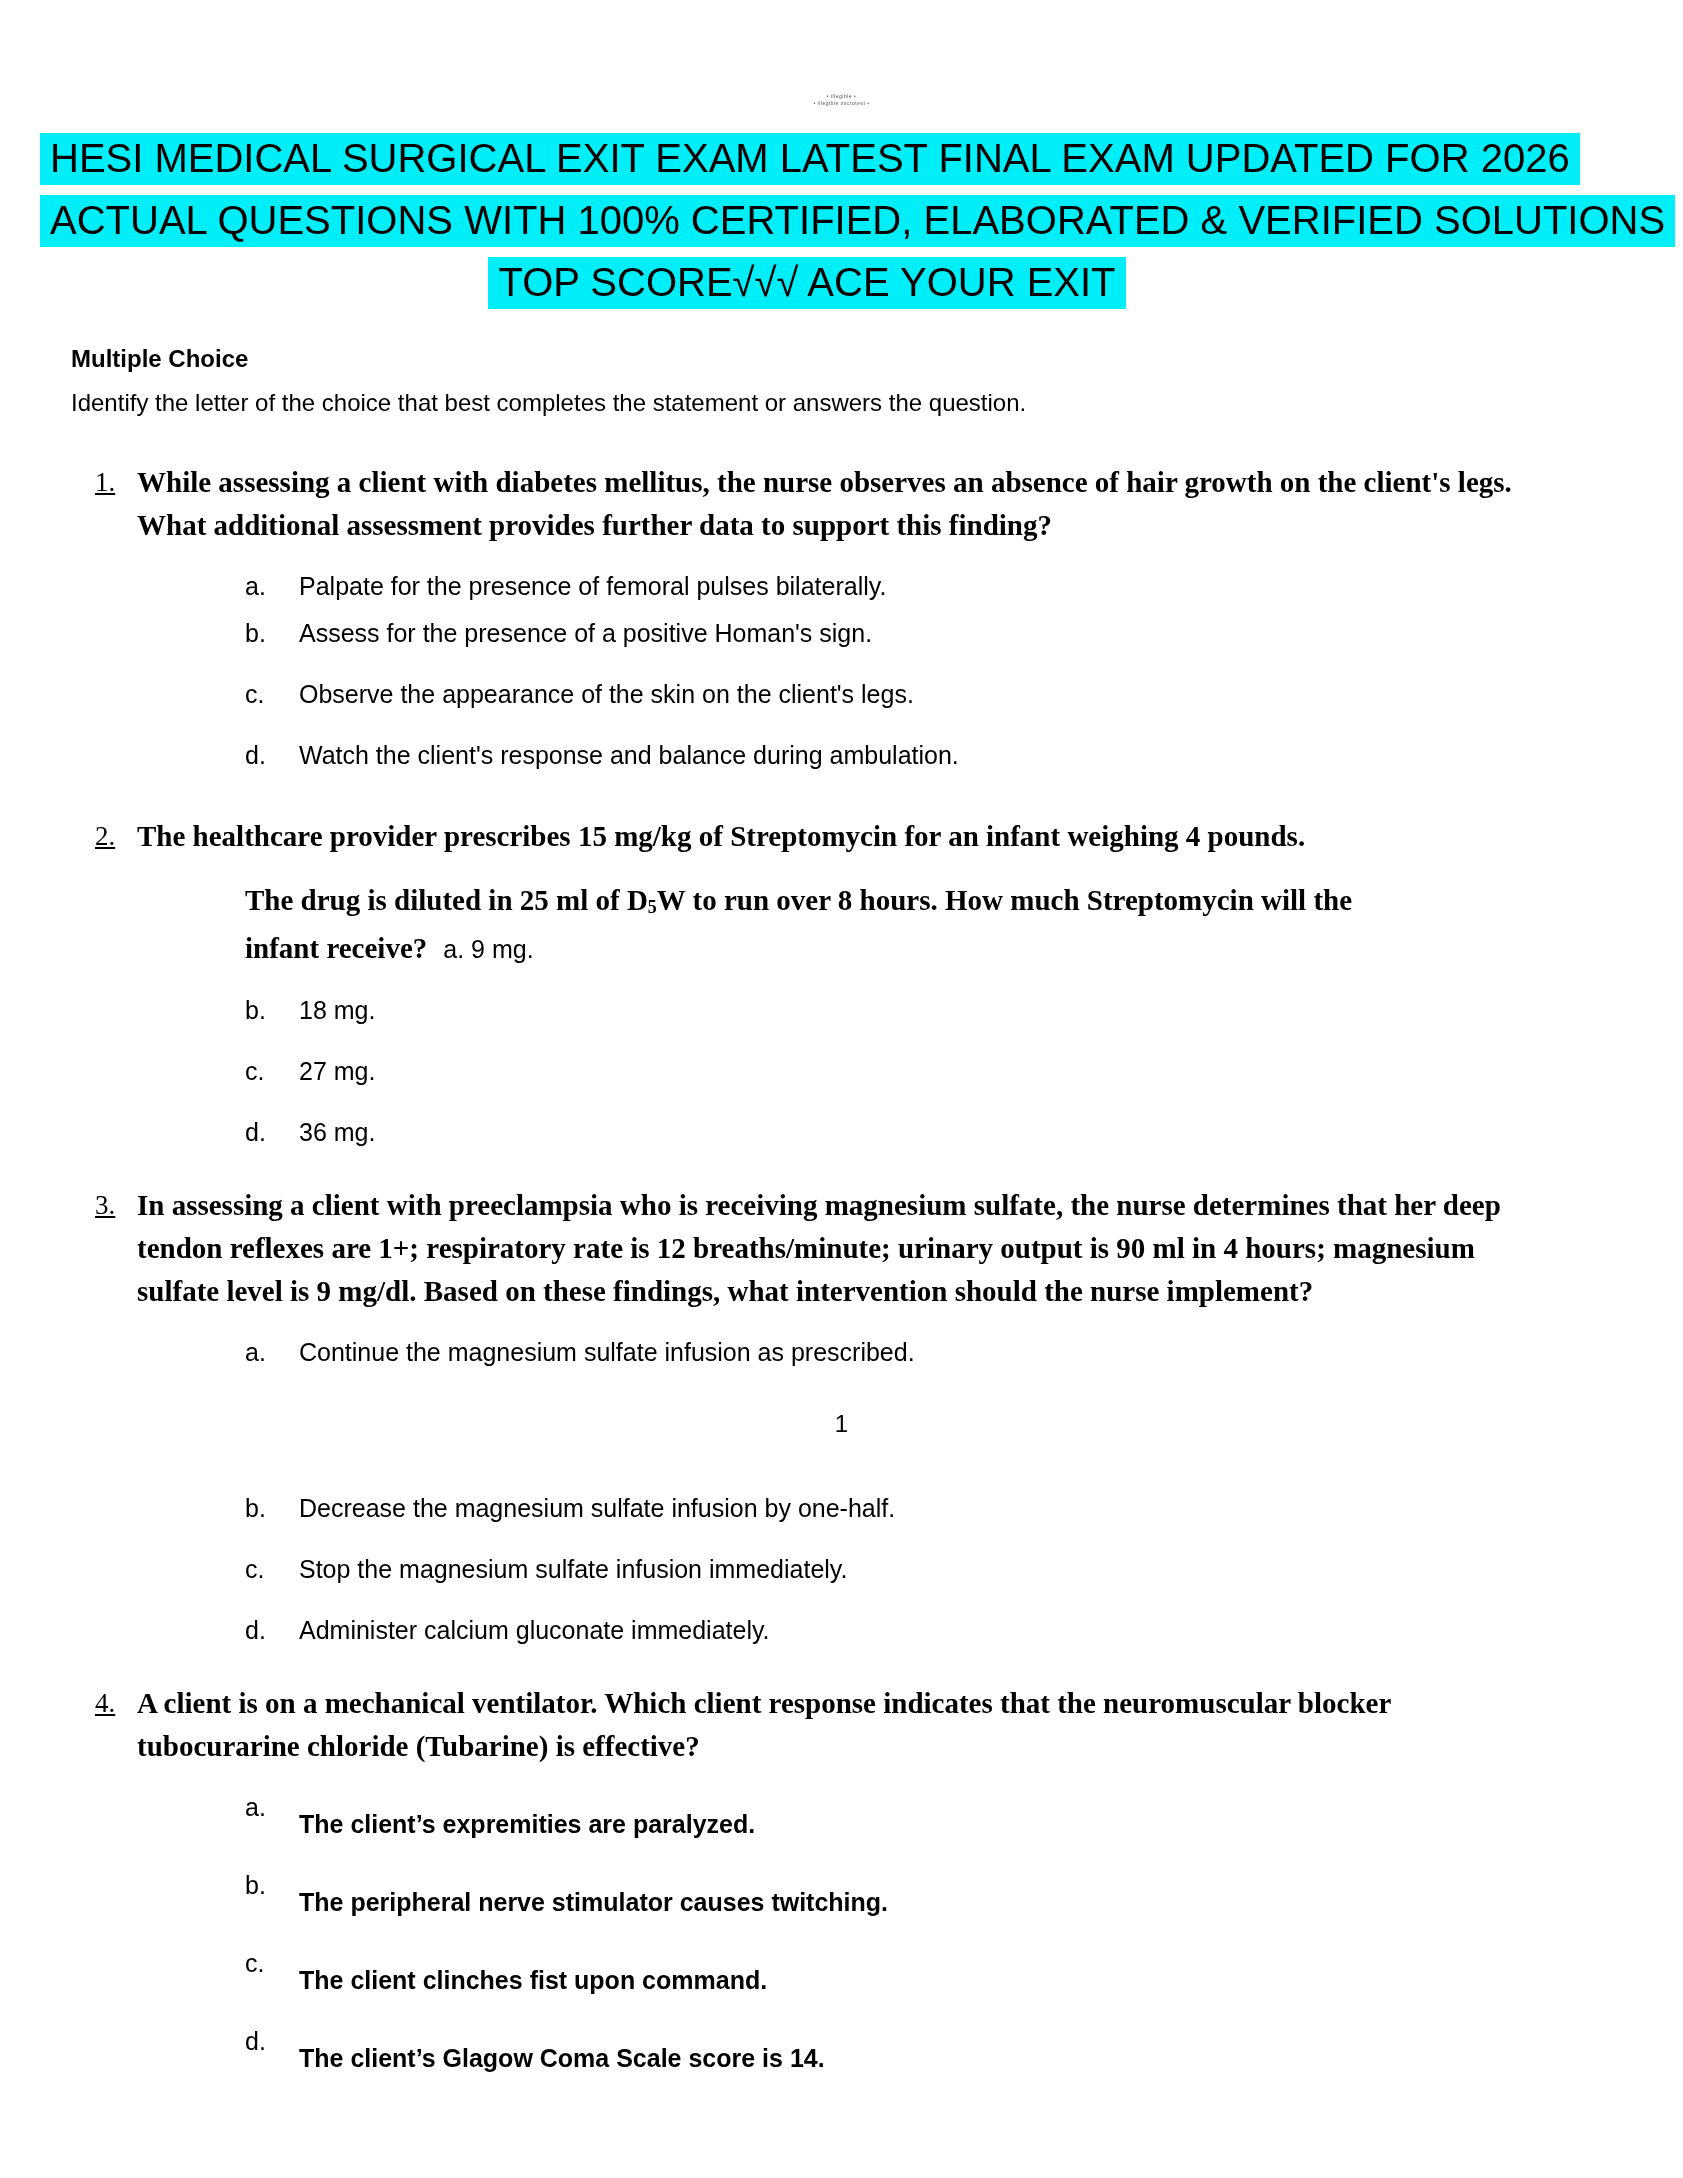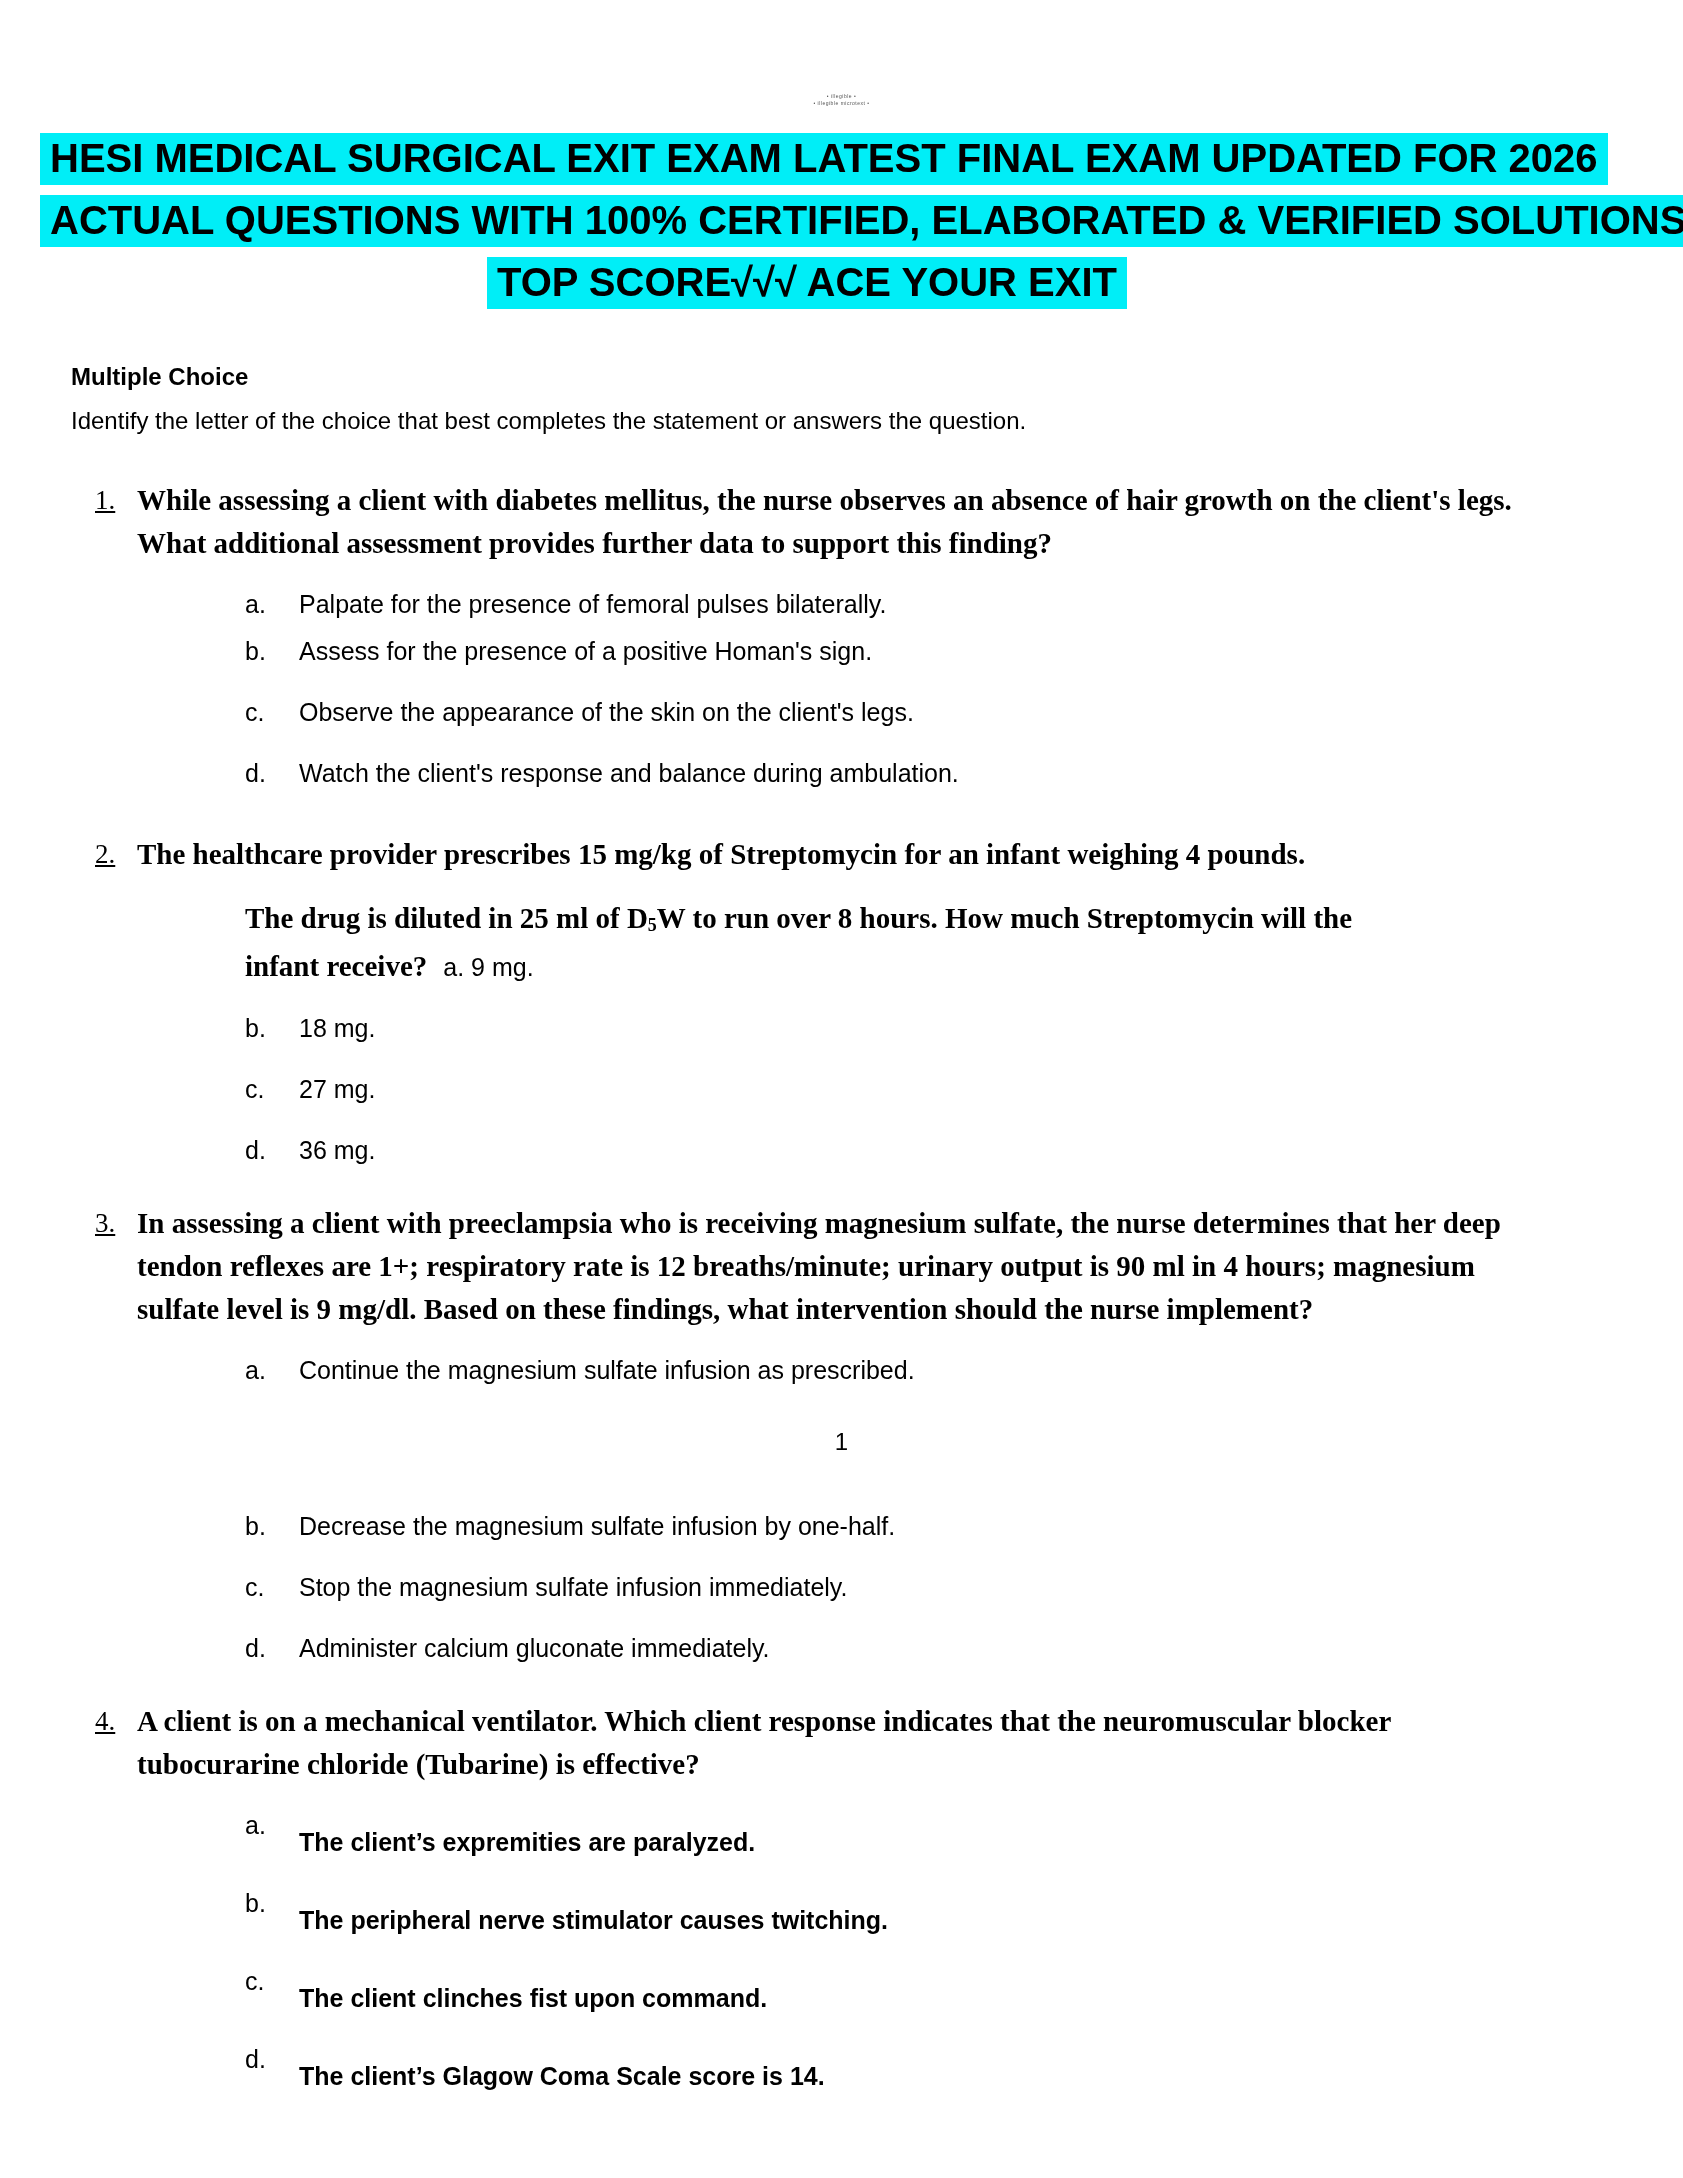--- a/index.html
+++ b/index.html
@@ -13,25 +13,25 @@
   
   .microtext{
     position:absolute;top:93px;left:0;right:0;
     text-align:center;font-size:5px;line-height:7px;
     color:#555;letter-spacing:0.5px;
   }
   
   .title{
     padding:127px 109px 0 40px;
     text-align:center;
-    font-weight:bold;font-size:40px;line-height:62px;
+    font-weight:normal;font-size:40px;line-height:62px;
   }
   .title-line{white-space:nowrap;}
   .hl{background:var(--hl,#00eef7);padding:3px 10px 5px;}
-  .mc-heading{margin:50px 0 0 71px;font-size:24px;font-weight:bold;}
+  .mc-heading{margin:32px 0 0 71px;font-size:24px;font-weight:bold;}
   .instructions{margin:16px 0 0 71px;font-size:24px;}
   
   .question{
     display:flex;
     margin:44px 149px 0 95px;
     font-family:"Liberation Serif",serif;
     font-weight:bold;font-size:29px;line-height:43px;
   }
   .qnum{
     flex:none;width:34px;margin-right:8px;

